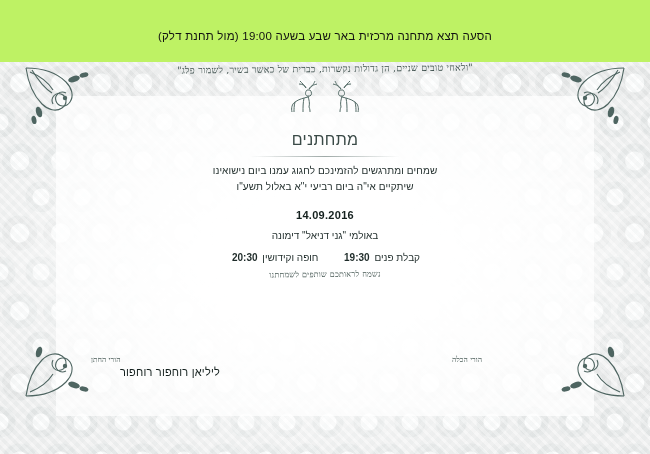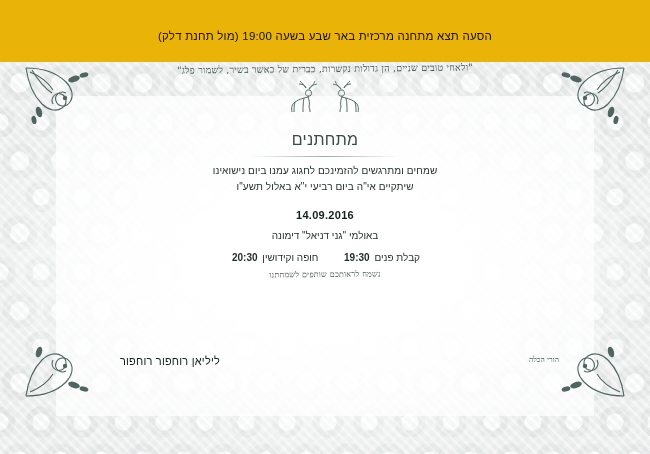--- a/index.html
+++ b/index.html
@@ -11,21 +11,21 @@
     height: 454px;
     background: #ffffff;
     font-family: "Liberation Sans", sans-serif;
     overflow: hidden;
   }
 
   .page {
     position: relative;
     width: 650px;
     height: 454px;
-    background: #eab308;
+    background: #bef264;
     overflow: hidden;
   }
 
   
   .banner {
     position: absolute;
     top: 30px;
     left: 0;
     width: 650px;
     text-align: center;
@@ -240,21 +240,21 @@
     font-family: "DejaVu Serif", serif;
     font-size: 7.5px;
     color: #4b5d59;
     margin-bottom: 2px;
   }
   .parent-names {
     font-size: 11px;
     color: #14201e;
     letter-spacing: 0.2px;
   }
-  .parents-right .parent-label { text-align: right; padding-right: 26px; }
+  .parents-right .parent-label { text-align: center; padding-right: 26px; }
   .parents-left .parent-label { text-align: left; padding-left: 26px; }
 </style>
 </head>
 <body>
 
 <div class="page">
 
   <div class="banner">הסעה תצא מתחנה מרכזית באר שבע בשעה 19:00 (מול תחנת דלק)</div>
 
   <div class="card">
@@ -370,18 +370,19 @@
 
     <div class="script-note">נשמח לראותכם שותפים לשמחתנו</div>
   </div>
 
   <div class="parents">
     <div class="parents-inner">
       <div class="parent-block parents-right">
         <div class="parent-label">הורי הכלה</div>
       </div>
       <div class="parent-block parents-left">
+        <div class="parent-label">הורי החתן</div>
         <div class="parent-names">ליליאן רוחפור רוחפור</div>
       </div>
     </div>
   </div>
 
 </div>
 
 </body></html>

